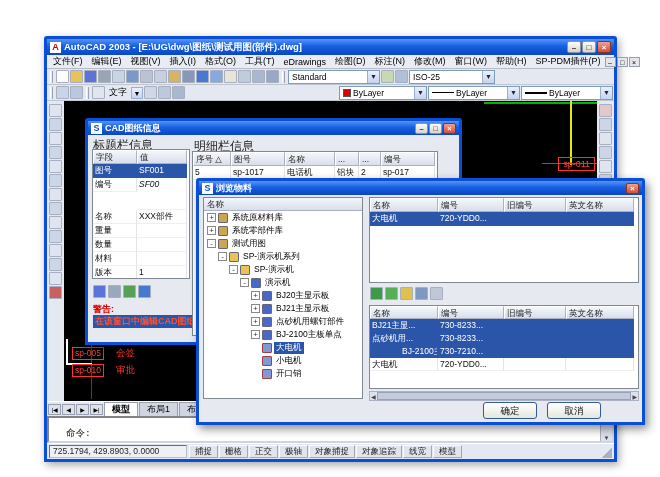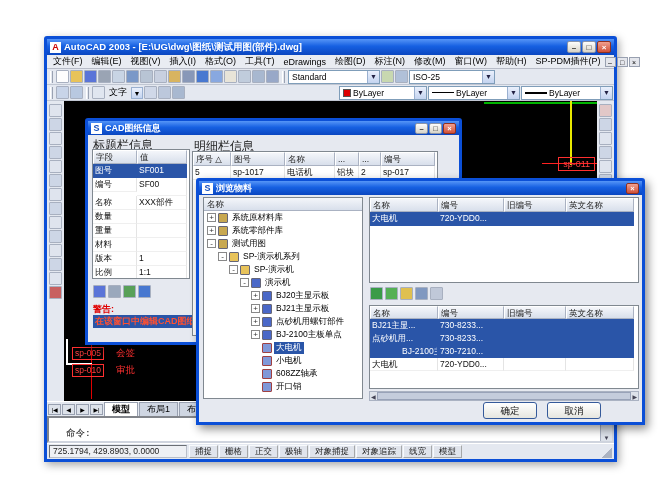--- a/index.html
+++ b/index.html
@@ -296,32 +296,32 @@
         <div class="trow thead">
           <div class="tcell" style="width: 44px; height: 14px; line-height: 13px;">字段</div>
           <div class="tcell" style="width: 50px; height: 14px; line-height: 13px;">值</div>
         </div>
         <div class="trow sel">
           <div class="tcell" style="width: 44px; height: 14px; line-height: 13px;">图号</div>
           <div class="tcell" style="width: 50px; height: 14px; line-height: 13px;">SF001</div>
         </div>
         <div class="trow">
           <div class="tcell" style="width: 44px; height: 14px; line-height: 13px;">编号</div>
-          <div class="tcell" style="width: 50px; height: 18px; line-height: 13px;">SF00</div>
+          <div class="tcell" style="width: 50px; height: 32px; line-height: 13px; font-style: italic;">SF00</div>
         </div>
         <div class="trow">
           <div class="tcell" style="width: 44px; height: 14px; line-height: 13px;">名称</div>
           <div class="tcell" style="width: 50px; height: 14px; line-height: 13px;">XXX部件</div>
         </div>
         <div class="trow">
+          <div class="tcell" style="width: 44px; height: 14px; line-height: 13px;">重量</div>
+          <div class="tcell" style="width: 50px; height: 14px; line-height: 13px;"></div>
+        </div>
+        <div class="trow">
           <div class="tcell" style="width: 44px; height: 14px; line-height: 13px;">数量</div>
-          <div class="tcell" style="width: 50px; height: 14px; line-height: 13px;"></div>
-        </div>
-        <div class="trow">
-          <div class="tcell" style="width: 44px; height: 14px; line-height: 13px;">重量</div>
           <div class="tcell" style="width: 50px; height: 14px; line-height: 13px;"></div>
         </div>
         <div class="trow">
           <div class="tcell" style="width: 44px; height: 14px; line-height: 13px;">材料</div>
           <div class="tcell" style="width: 50px; height: 14px; line-height: 13px;"></div>
         </div>
         <div class="trow">
           <div class="tcell" style="width: 44px; height: 14px; line-height: 13px;">版本</div>
           <div class="tcell" style="width: 50px; height: 14px; line-height: 13px;">1</div>
         </div>
@@ -428,25 +428,20 @@
             <span class="tree-label sel">大电机</span>
           </div>
           <div class="tree-row" style="padding-left: 47px;">
             <span class="noexp"></span>
             <span class="node-icon part-icon"></span>
             <span class="tree-label">小电机</span>
           </div>
           <div class="tree-row" style="padding-left: 47px;">
             <span class="noexp"></span>
             <span class="node-icon part-icon"></span>
-            <span class="tree-label">608ZZ轴承</span>
-          </div>
-          <div class="tree-row" style="padding-left: 47px;">
-            <span class="noexp"></span>
-            <span class="node-icon part-icon"></span>
             <span class="tree-label">开口销</span>
           </div>
         </div>
     </div>
     <div class="xtable" style="left:170px;top:2px;width:270px;height:86px">
         <div class="trow thead">
           <div class="tcell" style="width: 68px; height: 14px; line-height: 13px;">名称</div>
           <div class="tcell" style="width: 66px; height: 14px; line-height: 13px;">编号</div>
           <div class="tcell" style="width: 62px; height: 14px; line-height: 13px;">旧编号</div>
           <div class="tcell" style="width: 68px; height: 14px; line-height: 13px;">英文名称</div>

